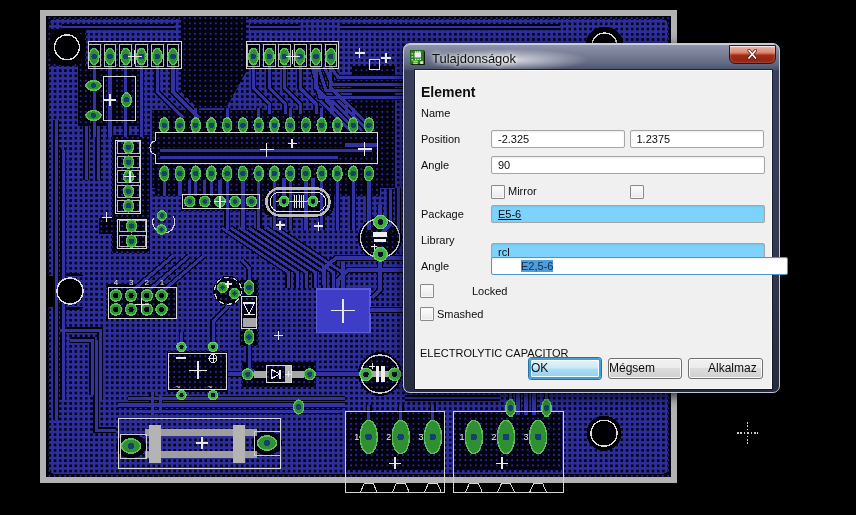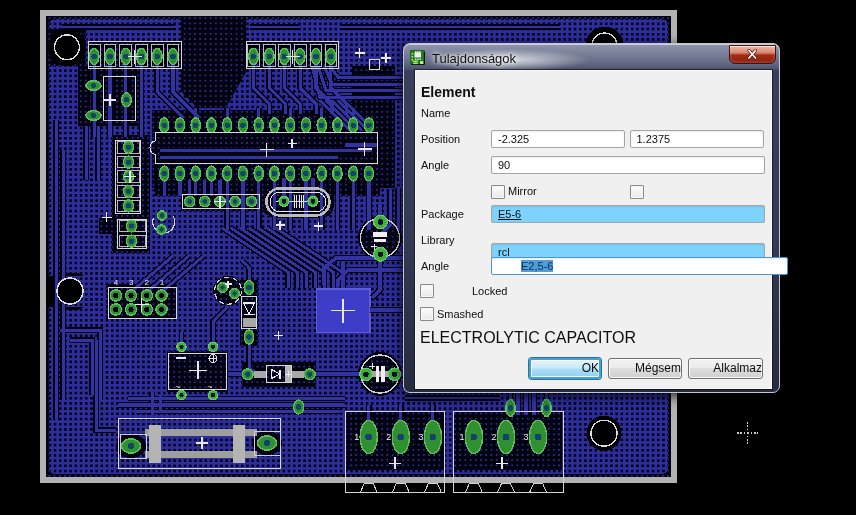--- a/index.html
+++ b/index.html
@@ -24,21 +24,21 @@
 .inp{position:absolute;height:16px;border:1px solid #a5a5a5;border-radius:2px;background:#fff;
  font-family:"Liberation Sans",sans-serif;font-size:11px;color:#0d0d0d;padding:0 0 0 6px;margin:0;
  box-shadow:inset 0 1px 2px rgba(0,0,0,.08);}
 .inp.dis{background:#7dd3fc;text-decoration:underline;}
 .inp.foc{border:1px solid #4a97d2;background:#fff;line-height:16px;}
 #sel{background:#4f9ddb;color:#0e3050;}
 .cb{position:absolute;width:12px;height:12px;border:1px solid #8a8a8a;border-radius:1px;
  background:linear-gradient(180deg,#fdfdfd,#e8e8e8);box-shadow:inset 0 0 0 1px #f6f6f6;}
 .btn{position:absolute;top:287px;height:21px;border:1px solid #707070;border-radius:3px;box-sizing:border-box;
  background:linear-gradient(180deg,#f2f2f2 0,#ebebeb 45%,#dddddd 50%,#cfcfcf 100%);
- text-align:right;line-height:19px;font-size:12px;color:#0d0d0d;
+ text-align:left;line-height:19px;font-size:12px;color:#0d0d0d;
  box-shadow:inset 0 0 0 1px rgba(255,255,255,.85);}
 .btn.ok{border:2px solid #44a0d4;line-height:17px;
  background:linear-gradient(180deg,#e2f3fb 0,#cdeaf8 45%,#abdcf4 55%,#93cfef 100%);
  box-shadow:inset 0 0 0 1px rgba(255,255,255,.9), 0 0 0 1px #2a729f;}
 </style></head>
 <body>
 <div id="wrap">
     <div id="pcb"><svg width="856" height="515" viewBox="0 0 856 515" shape-rendering="crispEdges">
         <defs>
           <pattern id="pour" width="5.2" height="5.2" patternUnits="userSpaceOnUse">
@@ -763,18 +763,18 @@
     <div class="lbl" style="left:5px;top:137px;">Package</div>
     <input class="inp dis" style="left: 75px; top: 134px; width: 266px;" value="E5-6">
     <div class="lbl" style="left:5px;top:163px;">Library</div>
     <input class="inp dis" style="left: 75px; top: 172px; width: 266px;" value="rcl">
     <div class="lbl" style="left:5px;top:189px;">Angle</div>
     <div class="inp foc" style="left:75px;top:186px;width:266px;padding-left:29px;"><span id="sel">E2,5-6</span></div>
     <div class="cb" style="left:4px;top:212.5px;"></div>
     <div class="lbl" style="left:21px;top:214px;padding-left:35px;">Locked</div>
     <div class="cb" style="left:4px;top:235.5px;"></div>
     <div class="lbl" style="left:21px;top:237px;">Smashed</div>
-    <div class="lbl" style="left:4px;top:258px;font-size:16px;">ELECTROLYTIC CAPACITOR</div>
+    <div class="lbl" style="left:4px;top:276px;font-size:11px;">ELECTROLYTIC CAPACITOR</div>
     <div class="btn ok" style="left:113px;width:72px;">OK</div>
     <div class="btn" style="left:192px;width:74px;">Mégsem</div>
     <div class="btn" style="left:272px;width:75px;padding-left:19px;">Alkalmaz</div>
   </div>
 </div>
 </div>
 </body></html>

